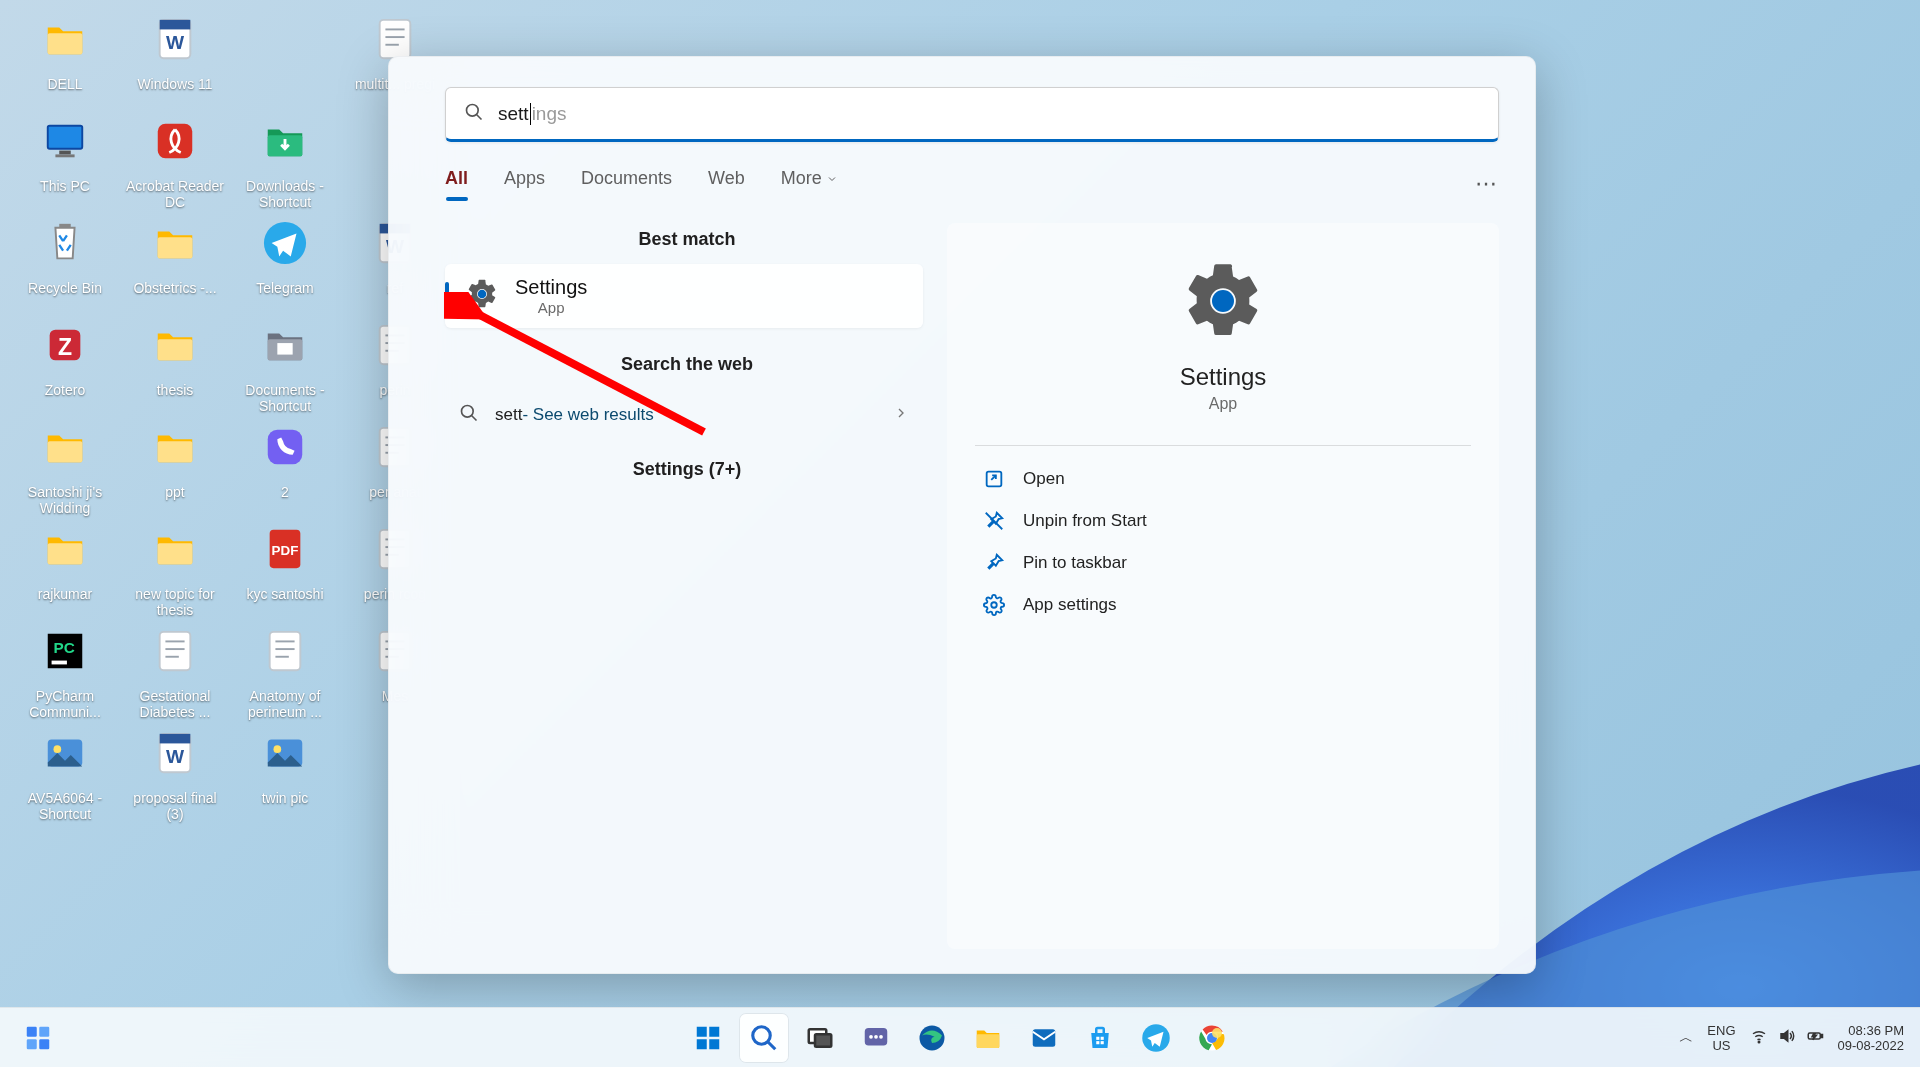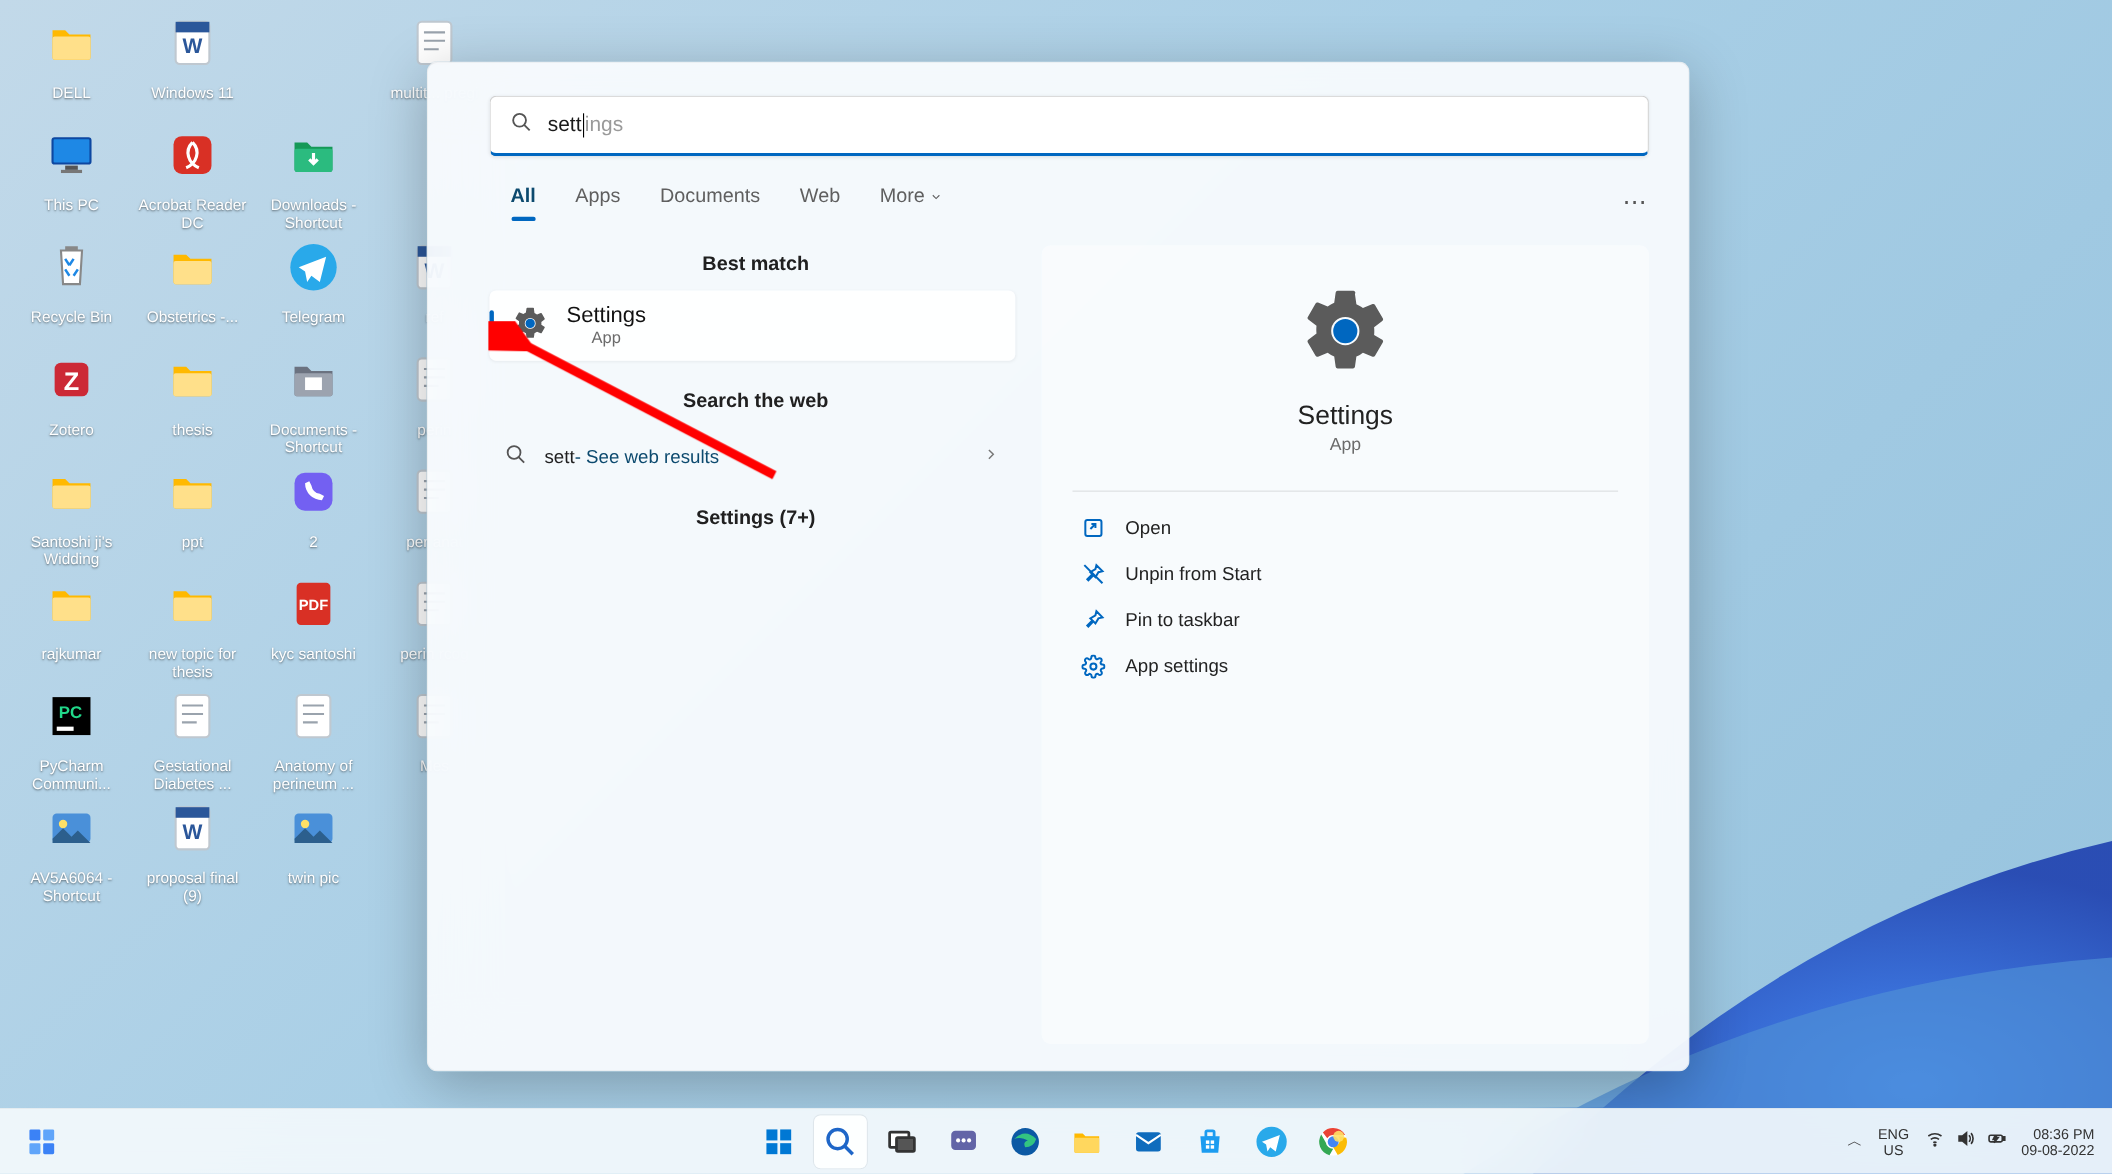--- a/index.html
+++ b/index.html
@@ -20,21 +20,21 @@
 
 .search-box-row { position:relative; }
 .search-box { width:100%; height:55px; border-radius:6px; border:1px solid #d0d0d0; border-bottom:3px solid #0067c0; background:#fff; display:flex; align-items:center; padding:0 18px; box-shadow:0 1px 3px rgba(0,0,0,.08); }
 .search-box .sicon { margin-right:14px; color:#555; }
 .search-box .typed { font-size:19px; color:#1a1a1a; }
 .search-box .hint { font-size:19px; color:#9a9a9a; }
 .cursor { display:inline-block; width:1px; height:22px; background:#000; vertical-align:middle; margin:0 1px; }
 
 .tabs-row { display:flex; align-items:center; margin-top:26px; gap:36px; }
 .tab { font-size:18px; color:#5f5f5f; cursor:pointer; position:relative; padding-bottom:10px; }
-.tab.active { color:#0c4a6e; font-weight:600;margin-left:19px; }
+.tab.active { color:#7f1d1d; font-weight:600; }
 .tab.active::after { content:""; position:absolute; left:50%; transform:translateX(-50%); bottom:-2px; width:22px; height:4px; background:#0067c0; border-radius:2px; }
 .tab.more svg { vertical-align:middle; margin-left:4px; }
 .tabs-spacer { flex:1; }
 .more-dots { font-size:22px; color:#555; cursor:pointer; letter-spacing:2px; }
 
 .results-area { display:flex; flex:1; margin-top:24px; gap:24px;text-align:center; }
 .left-col { flex:0 0 478px; }
 .right-col { flex:1; display:flex; flex-direction:column; }
 
 .section-h { font-size:18px; font-weight:600; color:#202020; margin:6px 0 14px 6px; }
@@ -363,21 +363,21 @@
         <div class="lbl">AV5A6064 - Shortcut</div>
       </div>
       <div class="icon-cell">
         <div class="ic">
           <svg viewBox="0 0 24 24">
             <rect x="4" y="2" width="16" height="20" rx="2" fill="#fff" stroke="#bfc8d0"></rect>
             <rect x="4" y="2" width="16" height="5" fill="#2b579a"></rect>
             <text x="12" y="17" text-anchor="middle" font-size="10" font-weight="bold" fill="#2b579a">W</text>
           </svg>
         </div>
-        <div class="lbl">proposal final (9)</div>
+        <div class="lbl">proposal final (3)</div>
       </div>
       <div class="icon-cell">
         <div class="ic">
           <svg viewBox="0 0 24 24">
             <rect x="3" y="5" width="18" height="14" rx="2" fill="#4a90d9"></rect>
             <circle cx="8" cy="10" r="2" fill="#ffe066"></circle>
             <path d="M3,17 l5,-5 l4,4 l3,-3 l6,6 v0 H3 Z" fill="#2c5f8d"></path>
           </svg>
         </div>
         <div class="lbl">twin pic</div>

